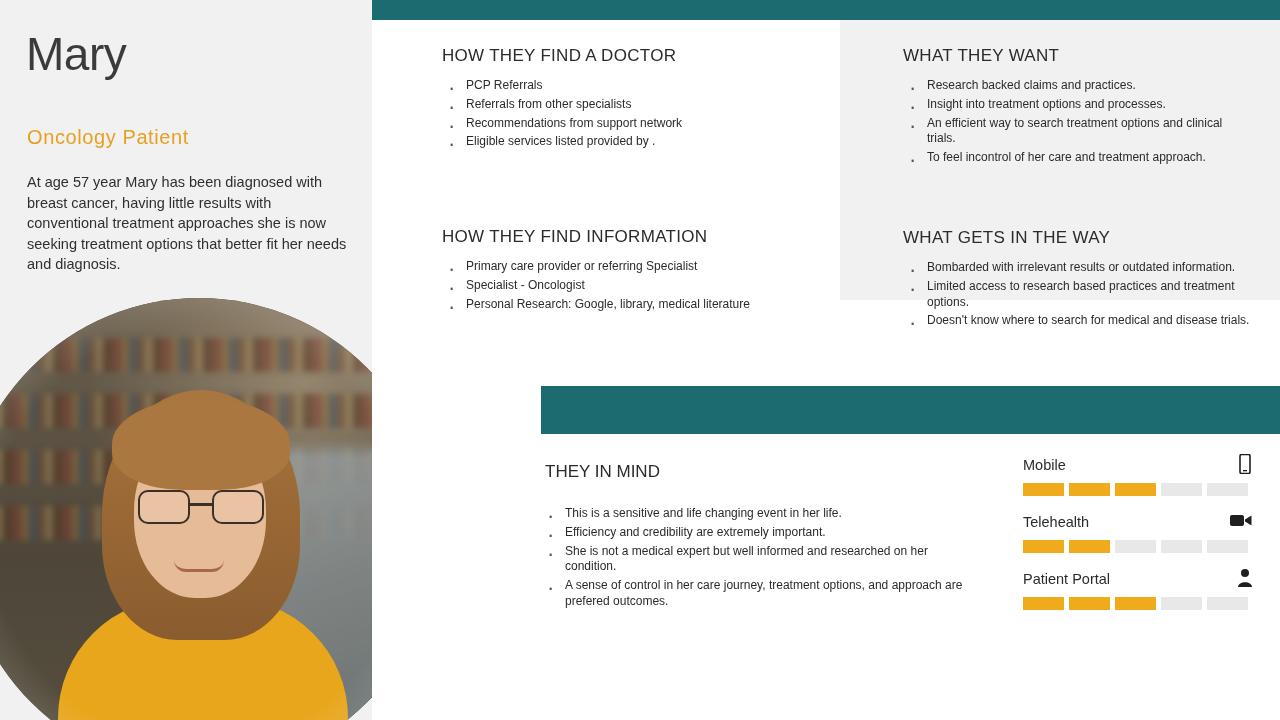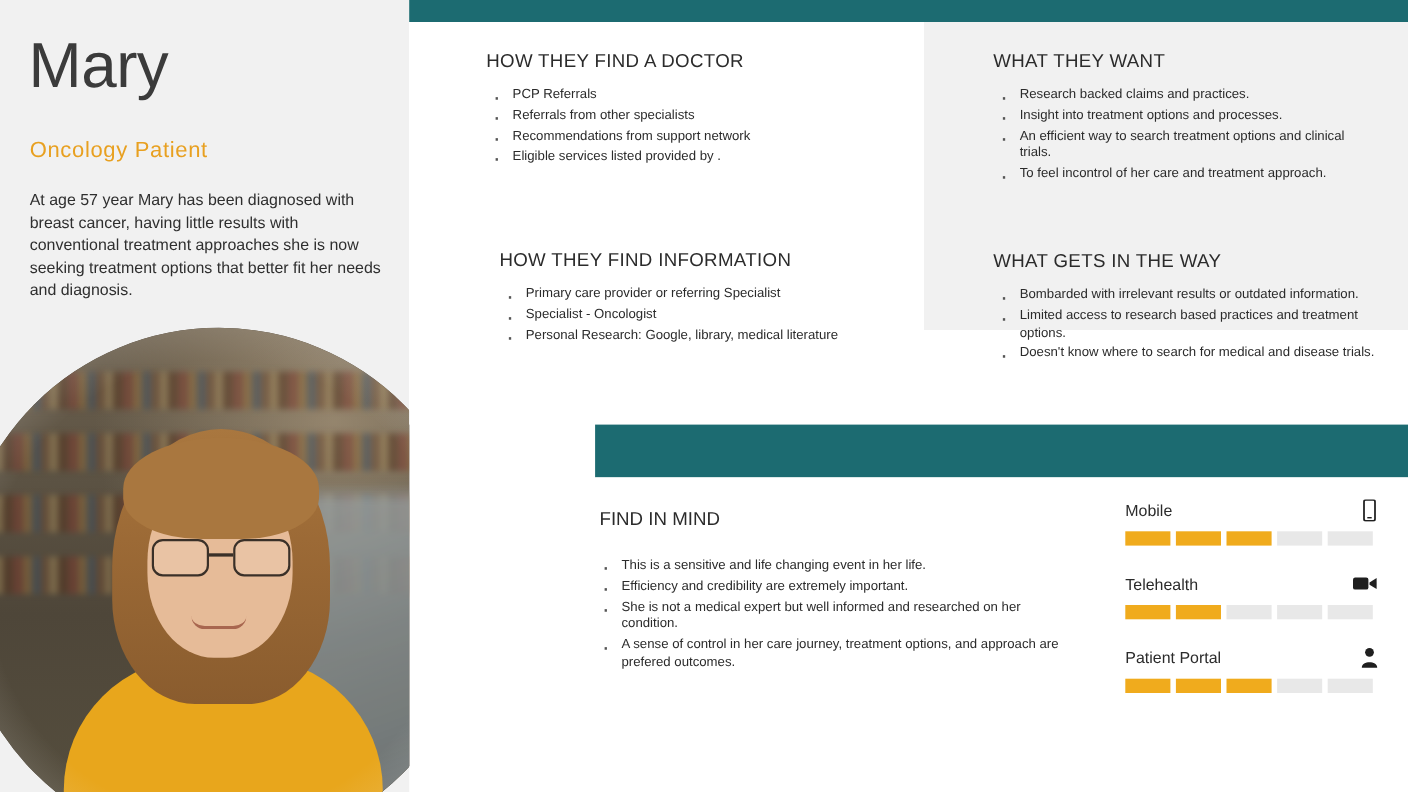--- a/index.html
+++ b/index.html
@@ -19,21 +19,21 @@
   .left-panel {
     position: absolute;
     left: 0; top: 0;
     width: 372px; height: 720px;
     background: #f1f1f1;
     overflow: hidden;
   }
   .persona-name {
     position: absolute;
     left: 26px; top: 30px;
-    font-size: 58px;
+    font-size: 46px;
     font-weight: 400;
     color: #3b3b3b;
     letter-spacing: -0.5px;
     line-height: 1.05;
   }
   .persona-role {
     position: absolute;
     left: 27px; top: 126px;
     font-size: 20px;
     color: #e8a020;
@@ -214,21 +214,21 @@
   }
   ul.bullets li::before {
     content: "\00b7";
     position: absolute;
     left: 6px; top: -5px;
     font-size: 22px;
     color: #555;
   }
 
   .block-find-doctor { position: absolute; left: 70px; top: 26px; width: 380px; }
-  .block-find-info   { position: absolute; left: 70px; top: 207px; width: 380px; margin-left: 12px; }
+  .block-find-info   { position: absolute; left: 70px; top: 207px; width: 380px; }
   .block-want        { position: absolute; left: 63px; top: 26px; width: 350px; }
   .block-inway       { position: absolute; left: 63px; top: 208px; width: 350px; }
 
   
   .teal-band {
     position: absolute;
     left: 541px; top: 386px;
     width: 739px; height: 48px;
     background: #1c6b71;
   }
@@ -249,21 +249,21 @@
     left: 0; top: 60px;
     width: 430px;
   }
 
   
   .devices {
     position: absolute;
     left: 482px; top: 22px;
     width: 230px;
   }
-  .device-row { margin-bottom: 27px; position: relative; }
+  .device-row { margin-bottom: 17px; position: relative; }
   .device-label {
     font-size: 14.5px;
     color: #2b2b2b;
     display: inline-block;
   }
   .device-icon {
     position: absolute;
     right: 0; top: -2px;
     color: #1f1f1f;
   }
@@ -355,21 +355,21 @@
         <li>Limited access to research based practices and treatment options.</li>
         <li>Doesn't know where to search for medical and disease trials.</li>
       </ul>
     </div>
 
   </div>
 
   <div class="teal-band"></div>
 
   <div class="keep-panel">
-    <div class="keep-title">FIND IN MIND</div>
+    <div class="keep-title">THEY IN MIND</div>
     <ul class="bullets keep-list">
       <li>This is a sensitive and  life changing event in her life.</li>
       <li>Efficiency and credibility are extremely important.</li>
       <li>She is not a medical expert but well informed and researched on her condition.</li>
       <li>A sense of control in her care journey, treatment options, and approach are prefered outcomes.</li>
     </ul>
 
     <div class="devices">
 
       <div class="device-row">

